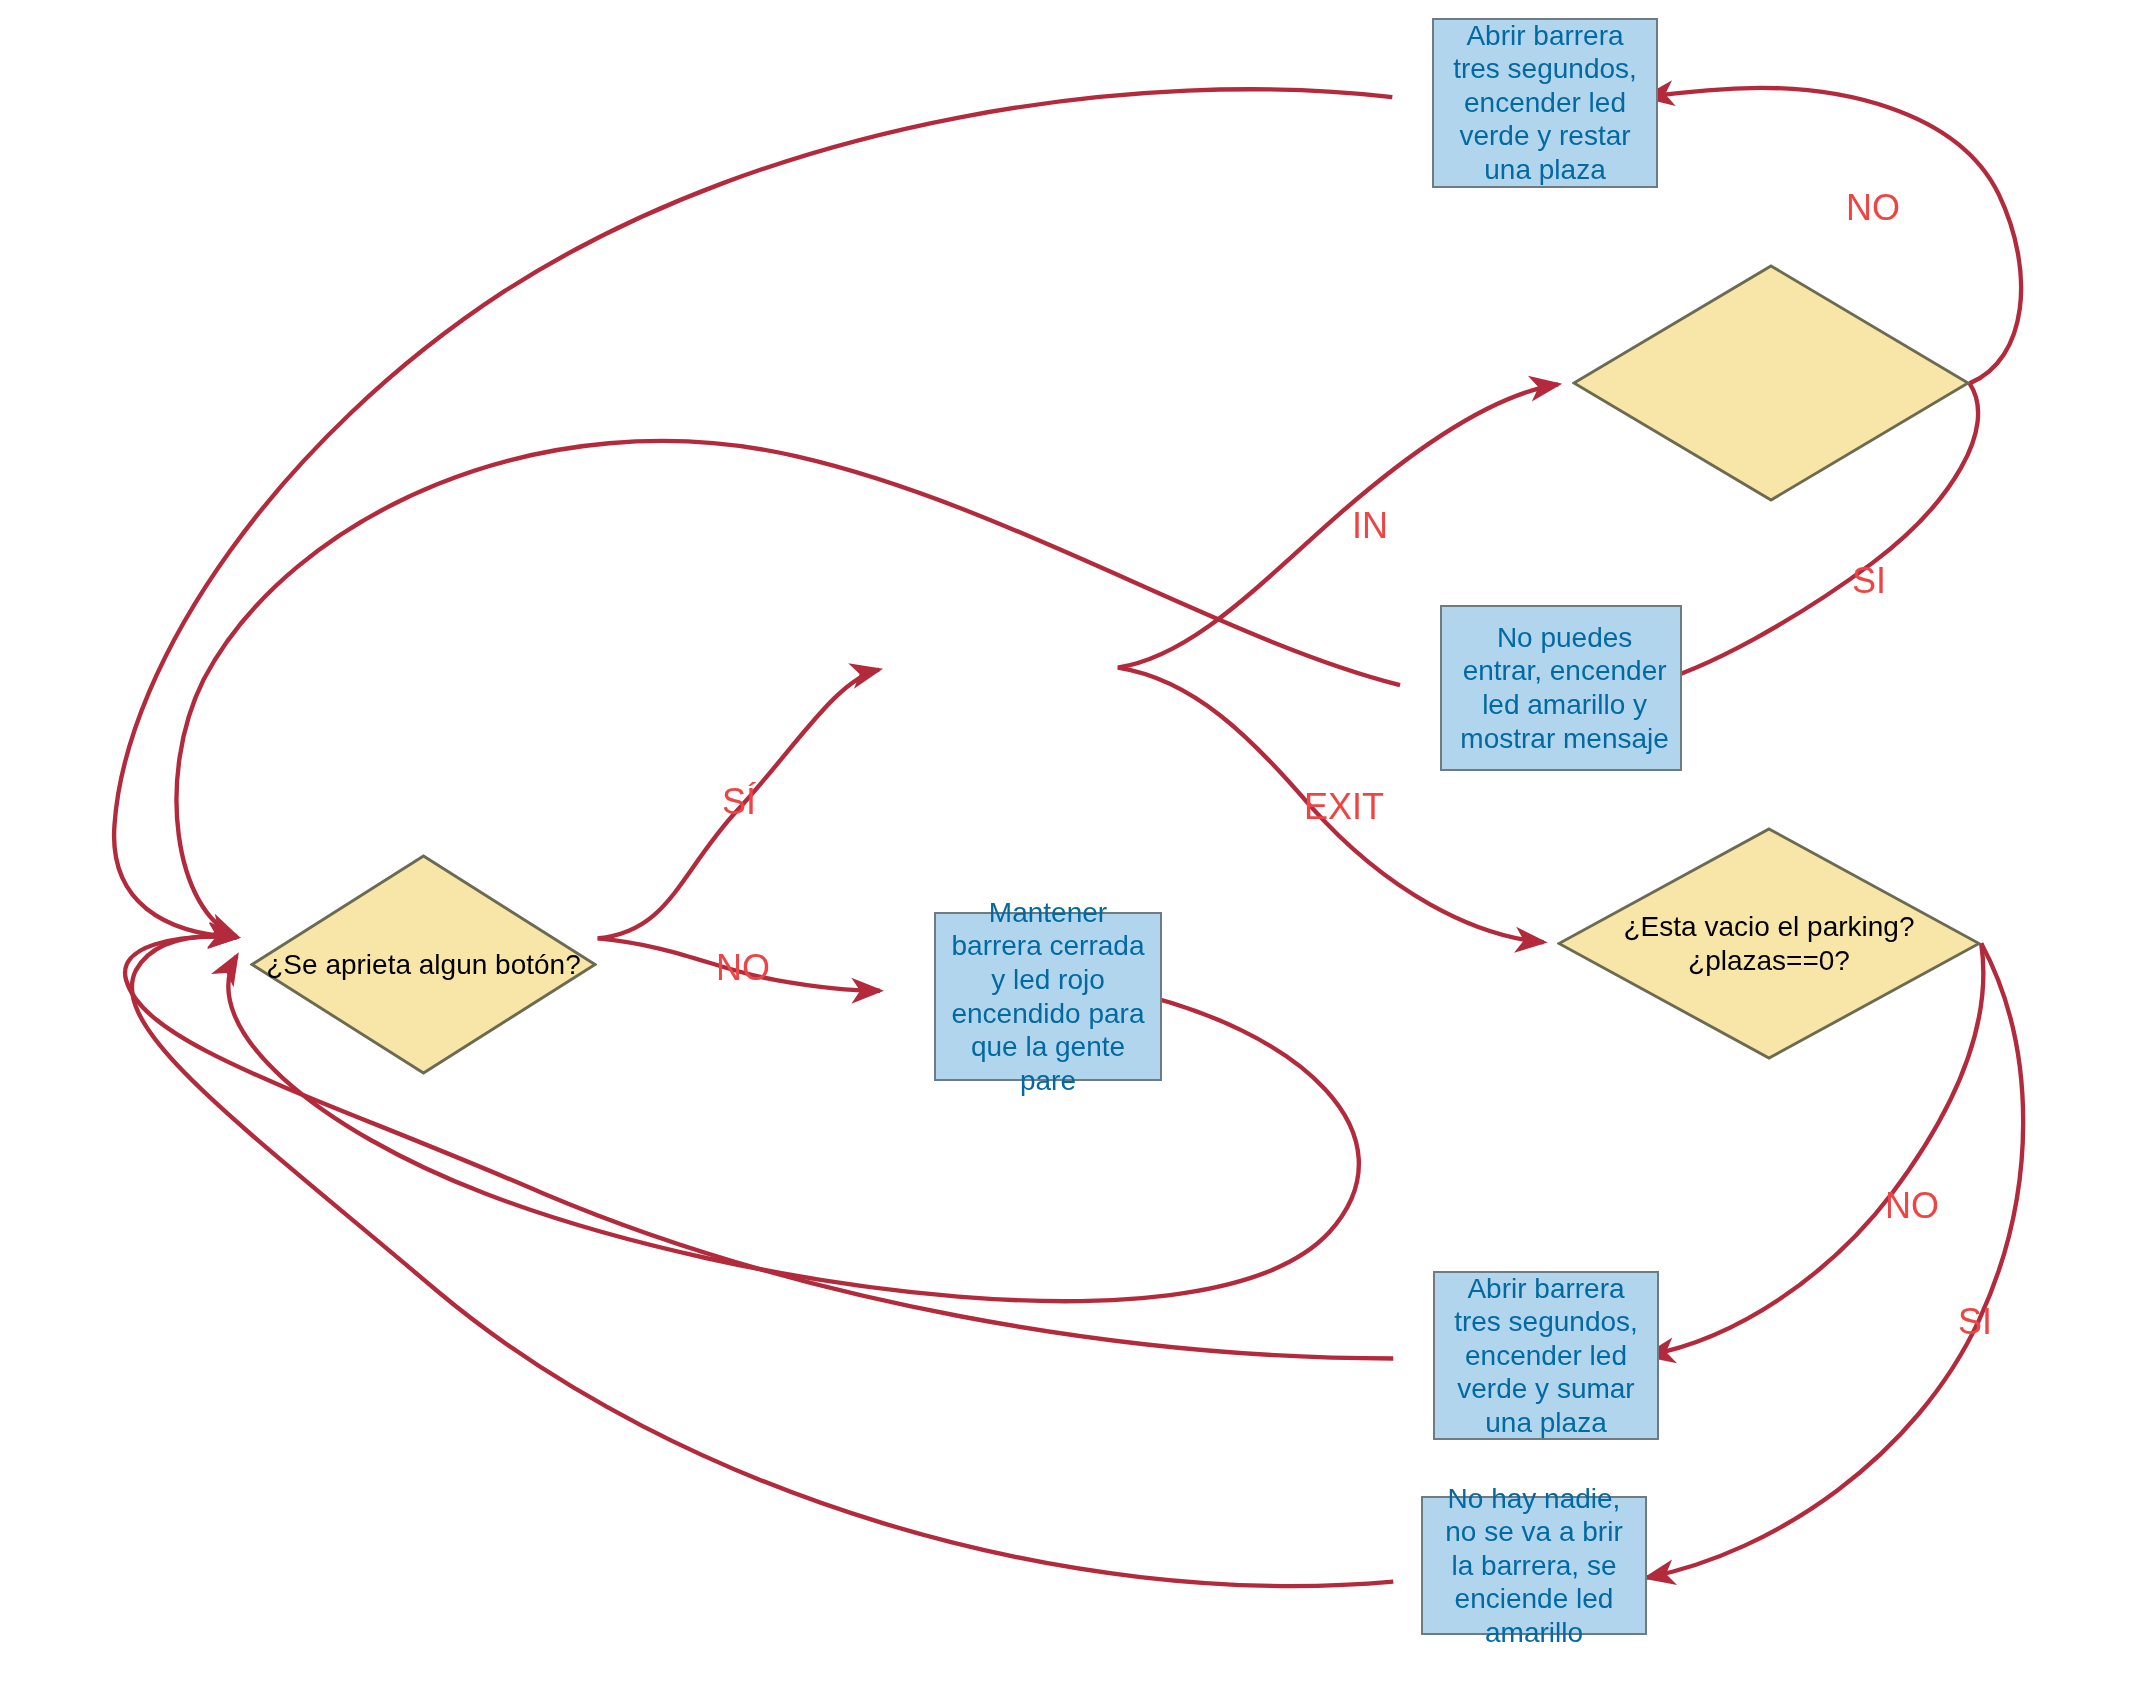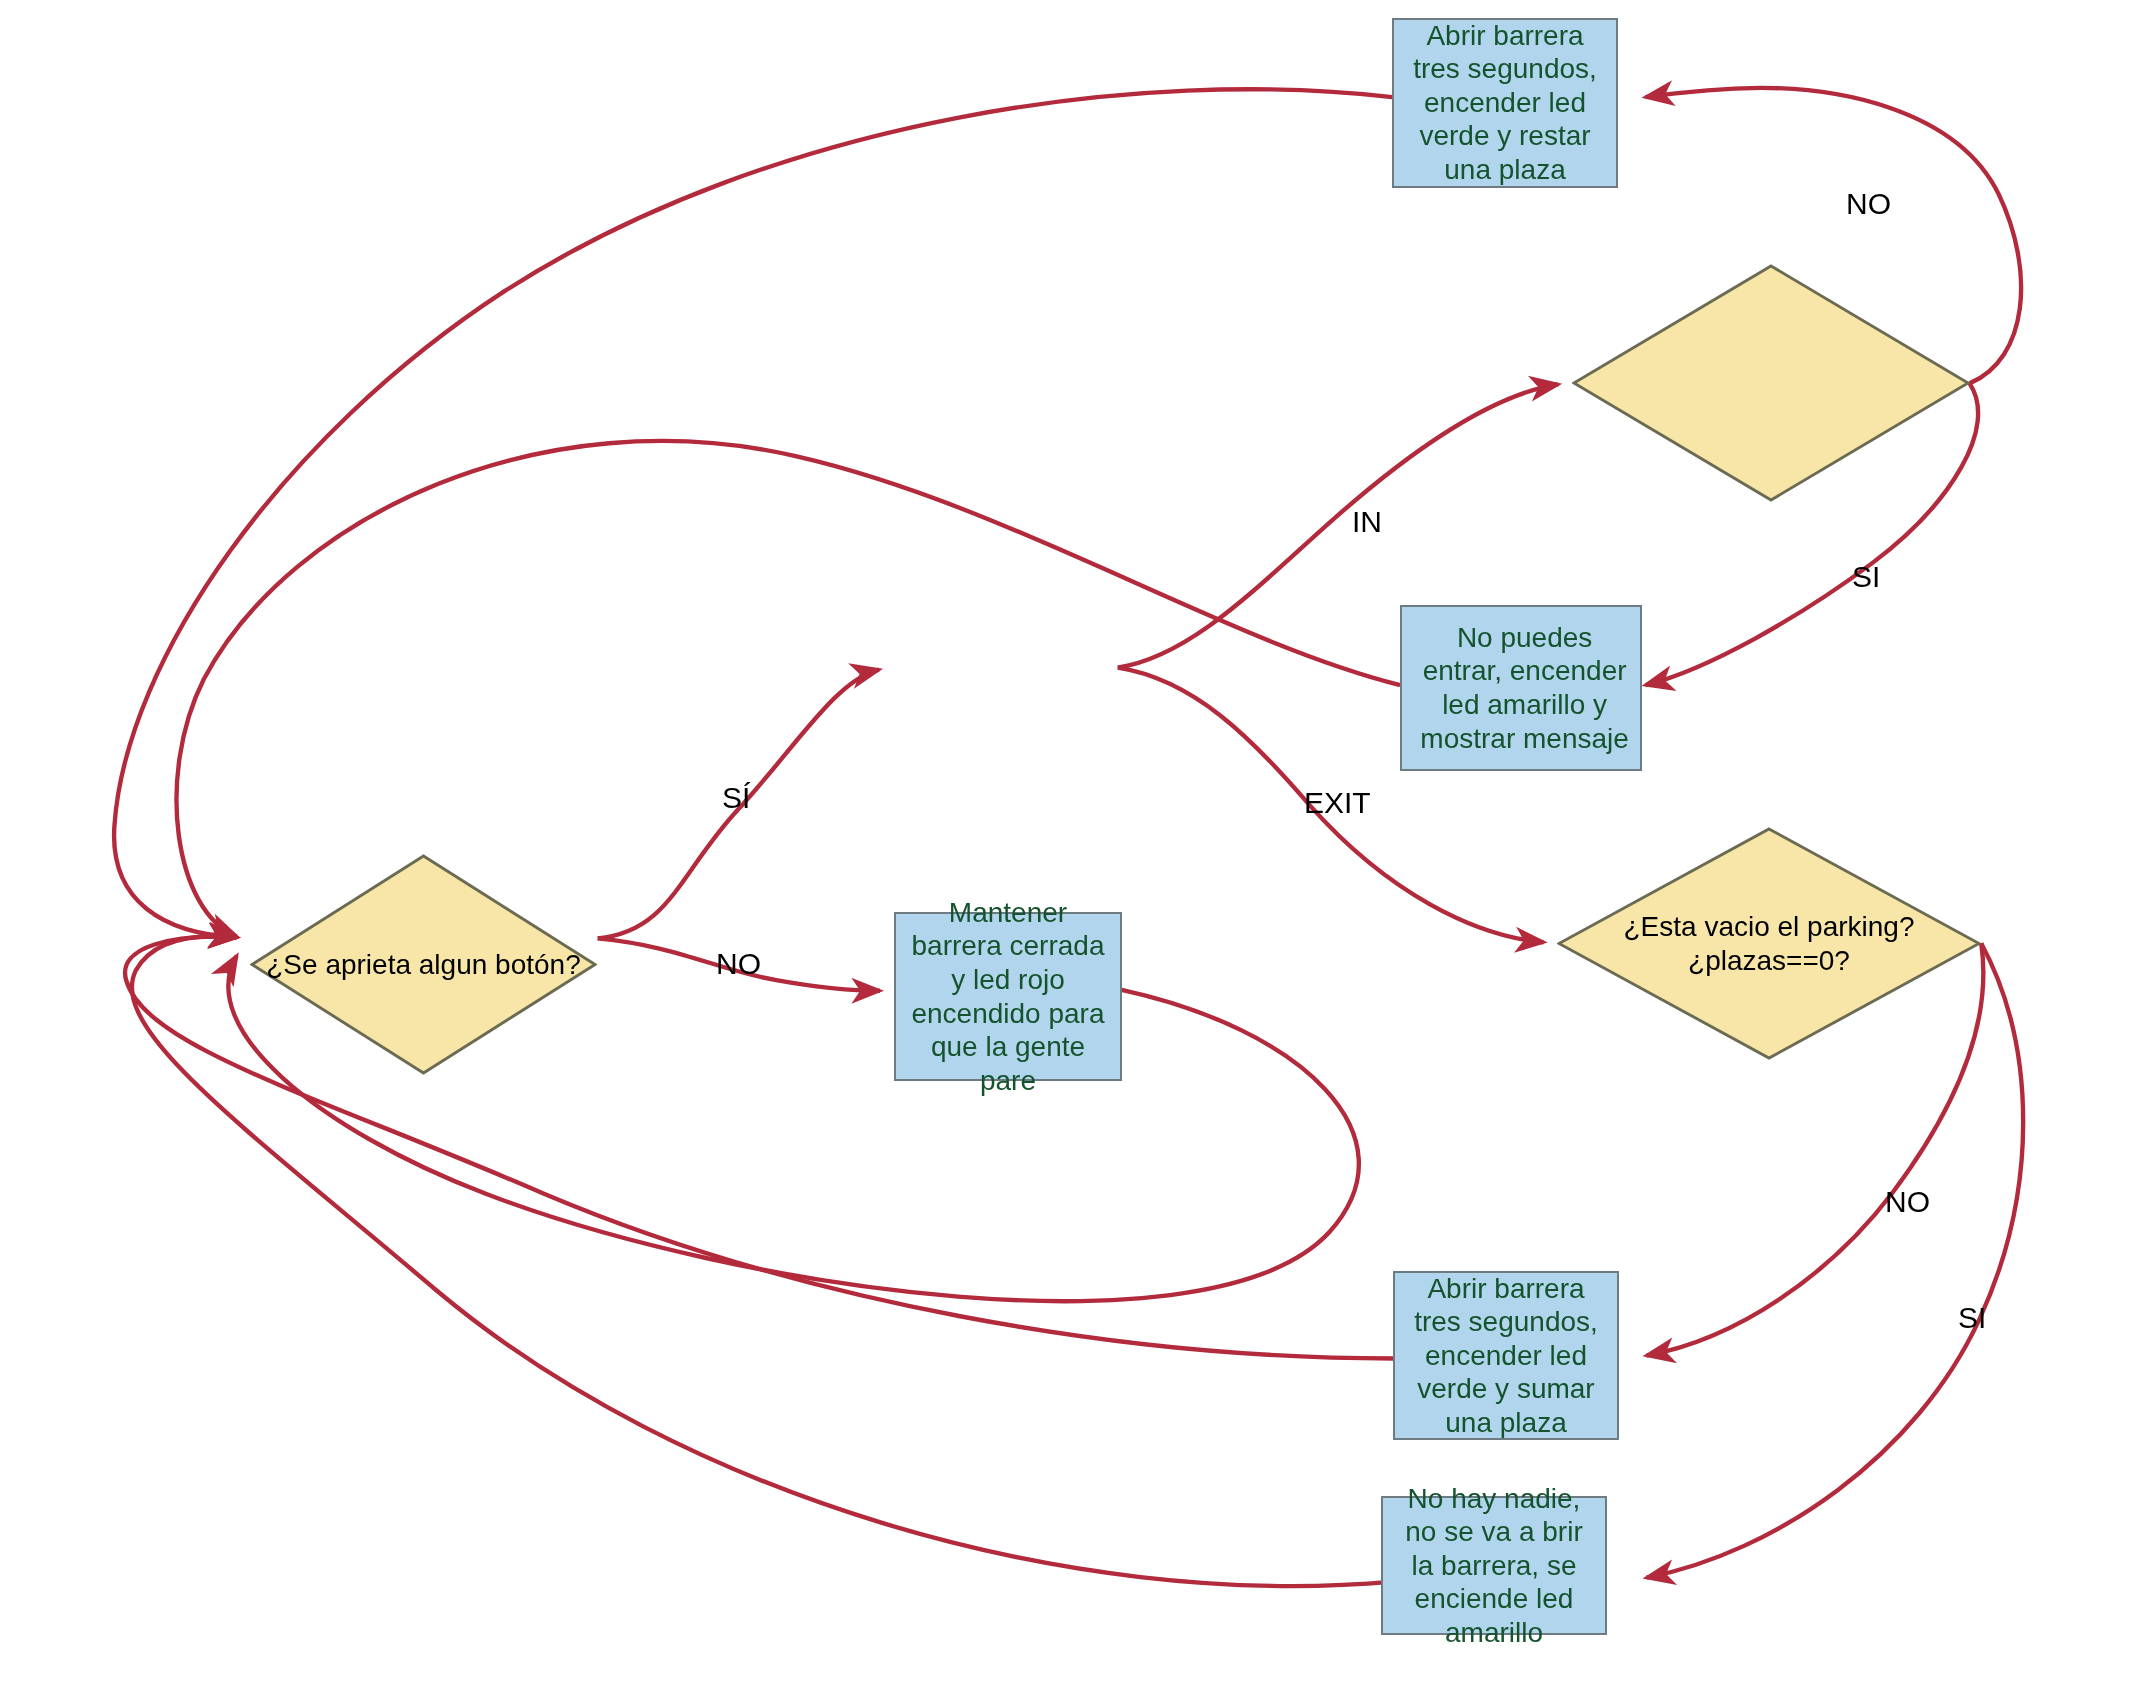--- a/index.html
+++ b/index.html
@@ -26,22 +26,23 @@
     height: 1704px;
     pointer-events: none;
   }
   .node {
     position: absolute;
     box-sizing: border-box;
     display: flex;
     align-items: center;
     justify-content: center;
     text-align: center;
-    color: #14532d;
+    color: #0369a1;
     line-height: 1.20;
+    margin-left: 40px;
   }
   .process {
     background: #b1d5ec;
     border: 2.9px solid #6e7b82;
     font-size: 28px;
     padding: 3.9px 7.8px;
     white-space: pre-line;
   }
   .decision-wrap {
     position: absolute;
@@ -61,22 +62,22 @@
     z-index: 2;
     font-size: 28px;
     text-align: center;
     color: #000000;
     line-height: 1.20;
     white-space: pre-line;
     pointer-events: none;
   }
   .edge-label {
     position: absolute;
-    font-size: 30px;
-    color: #000000;
+    font-size: 36px;
+    color: #ef4444;
     white-space: nowrap;
     background: transparent;
   }
 </style>
 </head>
 <body>
 
 <div id="canvas">
 
   <svg id="edges" viewBox="0 0 2217 1756" xmlns="http://www.w3.org/2000/svg">

